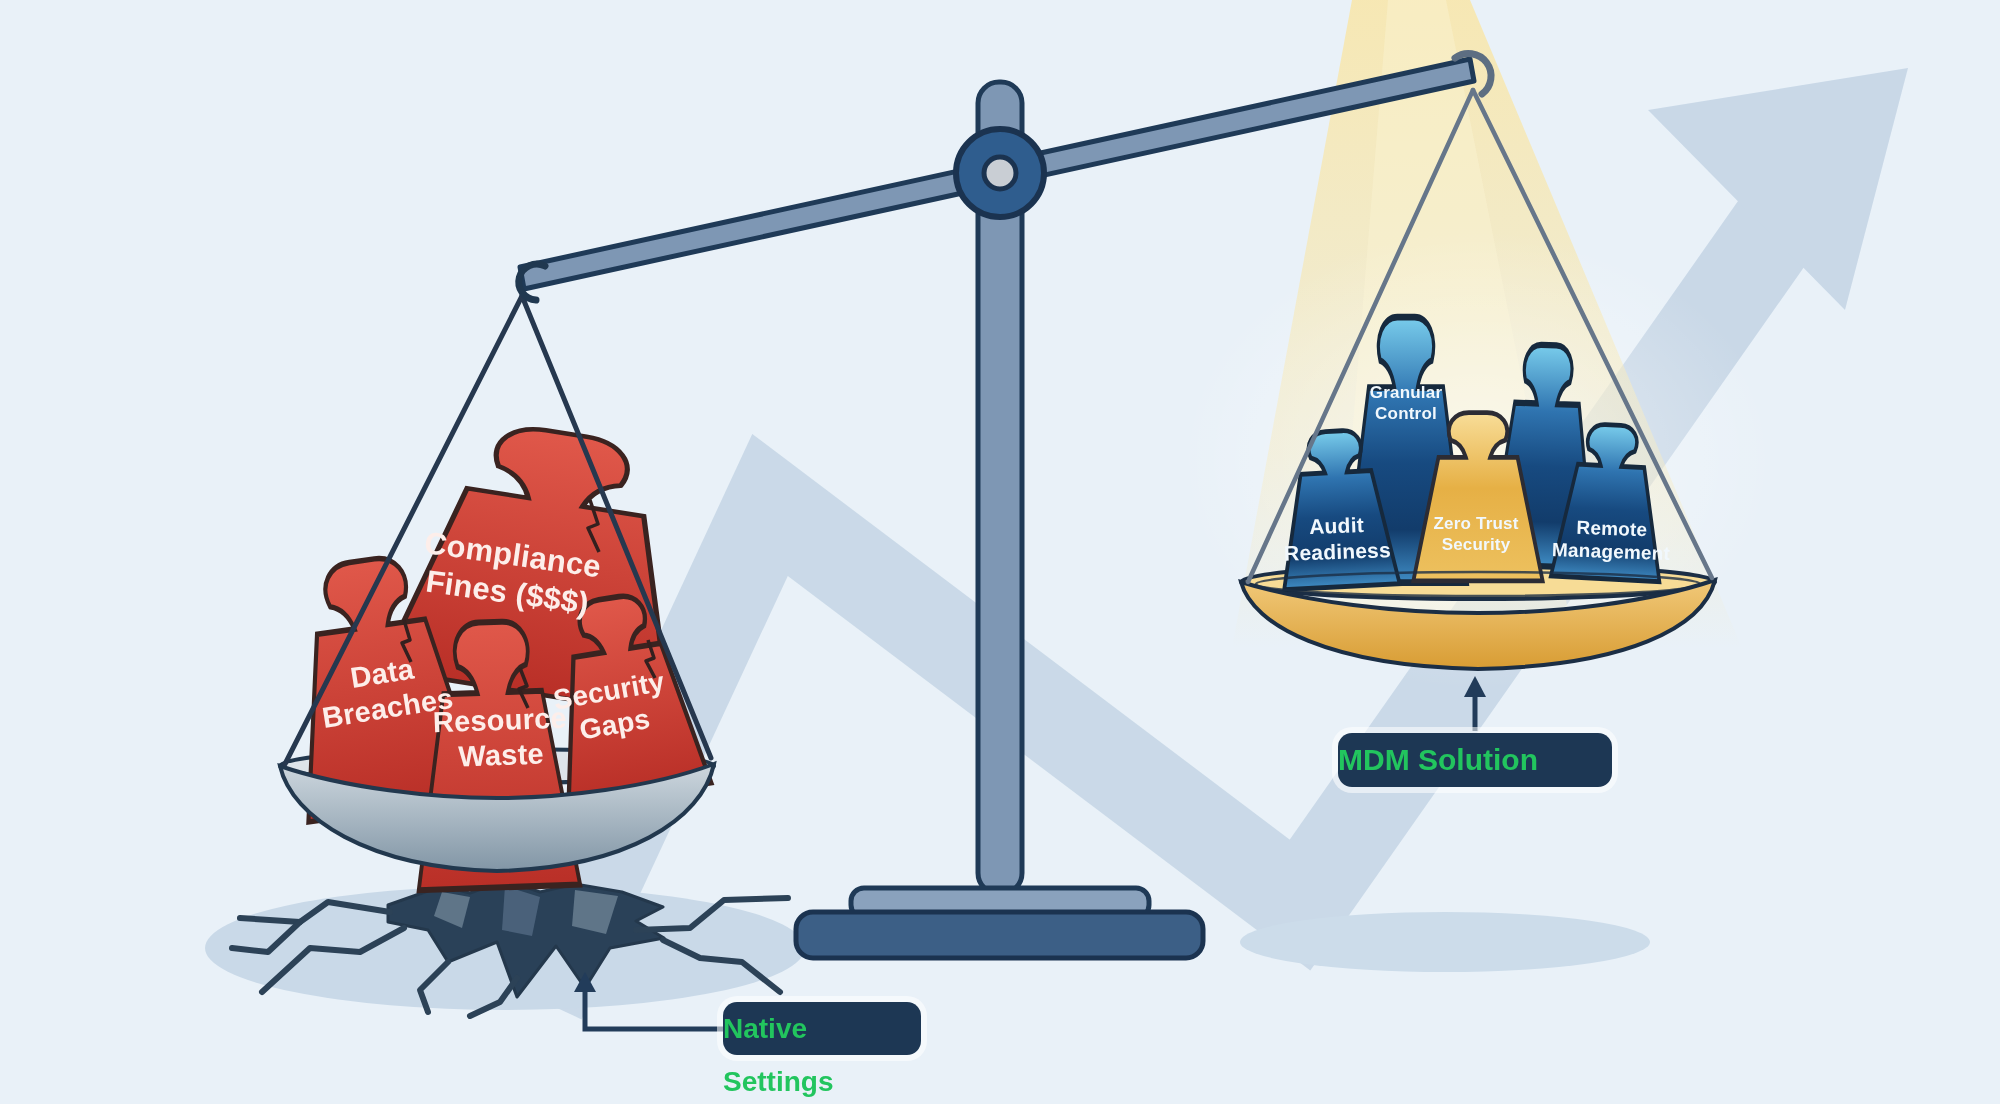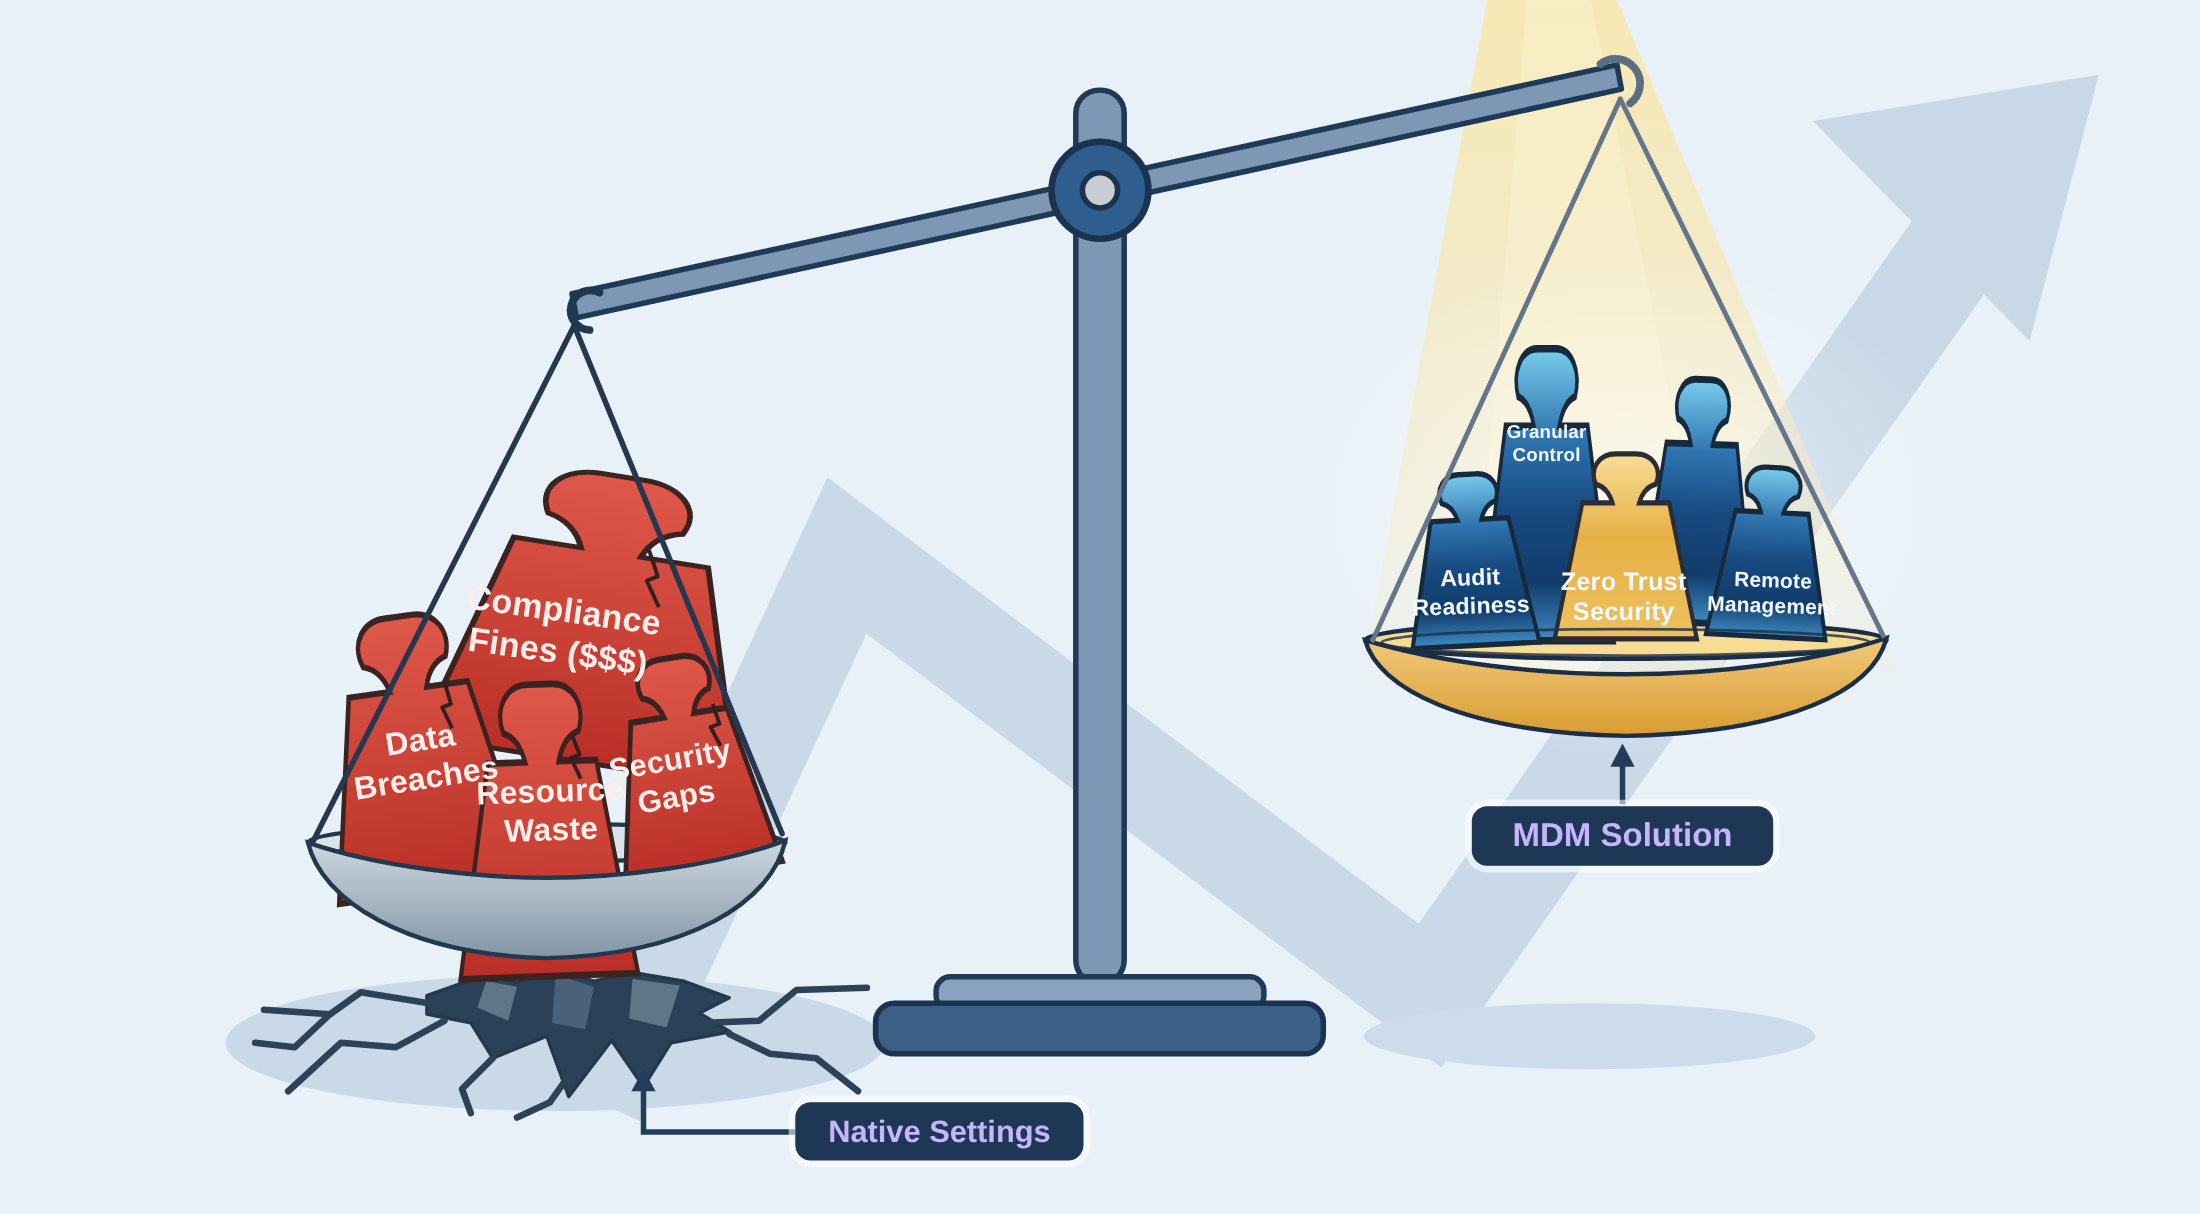--- a/index.html
+++ b/index.html
@@ -8,22 +8,22 @@
     background:#e9f1f8;
     font-family:"Liberation Sans", sans-serif;
   }
   .stage svg{position:absolute;left:0;top:0;}
   .wlabel{
     position:absolute;text-align:center;font-weight:bold;line-height:1.22;
     color:#fdeeea;letter-spacing:.2px;
   }
   .wlabel.blue{color:#f1f8fd;}
   .badge{
-    position:absolute;background:#1d3754;color:#c4b5fd;font-weight:bold;
-    text-align:center;border-radius:14px;
+    position:absolute;background:#1d3754;color:#22c55e;font-weight:bold;
+    border-radius:14px;
     box-shadow:0 0 0 6px rgba(255,255,255,.55);
   }
 </style>
 </head>
 <body>
 
 <div class="stage">
 
 <svg width="2000" height="1104" viewBox="0 0 2000 1104">
   <defs>
@@ -171,19 +171,19 @@
   </g>
 </svg>
 
 <div class="wlabel" style="left:403px;top:536px;width:214px;font-size:31px;transform:rotate(8deg);">Compliance Fines ($$$)</div>
 <div class="wlabel" style="left:310px;top:656px;width:150px;font-size:29px;transform:rotate(-9deg);">Data Breaches</div>
 <div class="wlabel" style="left:418px;top:703px;width:165px;font-size:29px;transform:rotate(-2deg);">Resource Waste</div>
 <div class="wlabel" style="left:542px;top:674px;width:140px;font-size:28px;transform:rotate(-10deg);">Security Gaps</div>
 
 <div class="wlabel blue" style="left:1351px;top:383px;width:110px;font-size:17px;">Granular Control</div>
 <div class="wlabel blue" style="left:1275px;top:513px;width:124px;font-size:21px;transform:rotate(-2deg);">Audit Readiness</div>
-<div class="wlabel blue" style="left:1401px;top:514px;width:150px;font-size:23px;">Zero Trust Security</div>
+<div class="wlabel blue" style="left:1401px;top:514px;width:150px;font-size:17px;">Zero Trust Security</div>
 <div class="wlabel blue" style="left:1549px;top:517px;width:125px;font-size:19px;transform:rotate(2deg);">Remote Management</div>
 
-<div class="badge" style="left:723px;top:1002px;width:262px;height:53px;line-height:53px;font-size:28px;">Native Settings</div>
+<div class="badge" style="left:723px;top:1002px;width:198px;height:53px;line-height:53px;font-size:28px;">Native Settings</div>
 <div class="badge" style="left:1338px;top:733px;width:274px;height:54px;line-height:54px;font-size:30px;">MDM Solution</div>
 
 </div>
 
 </body></html>

